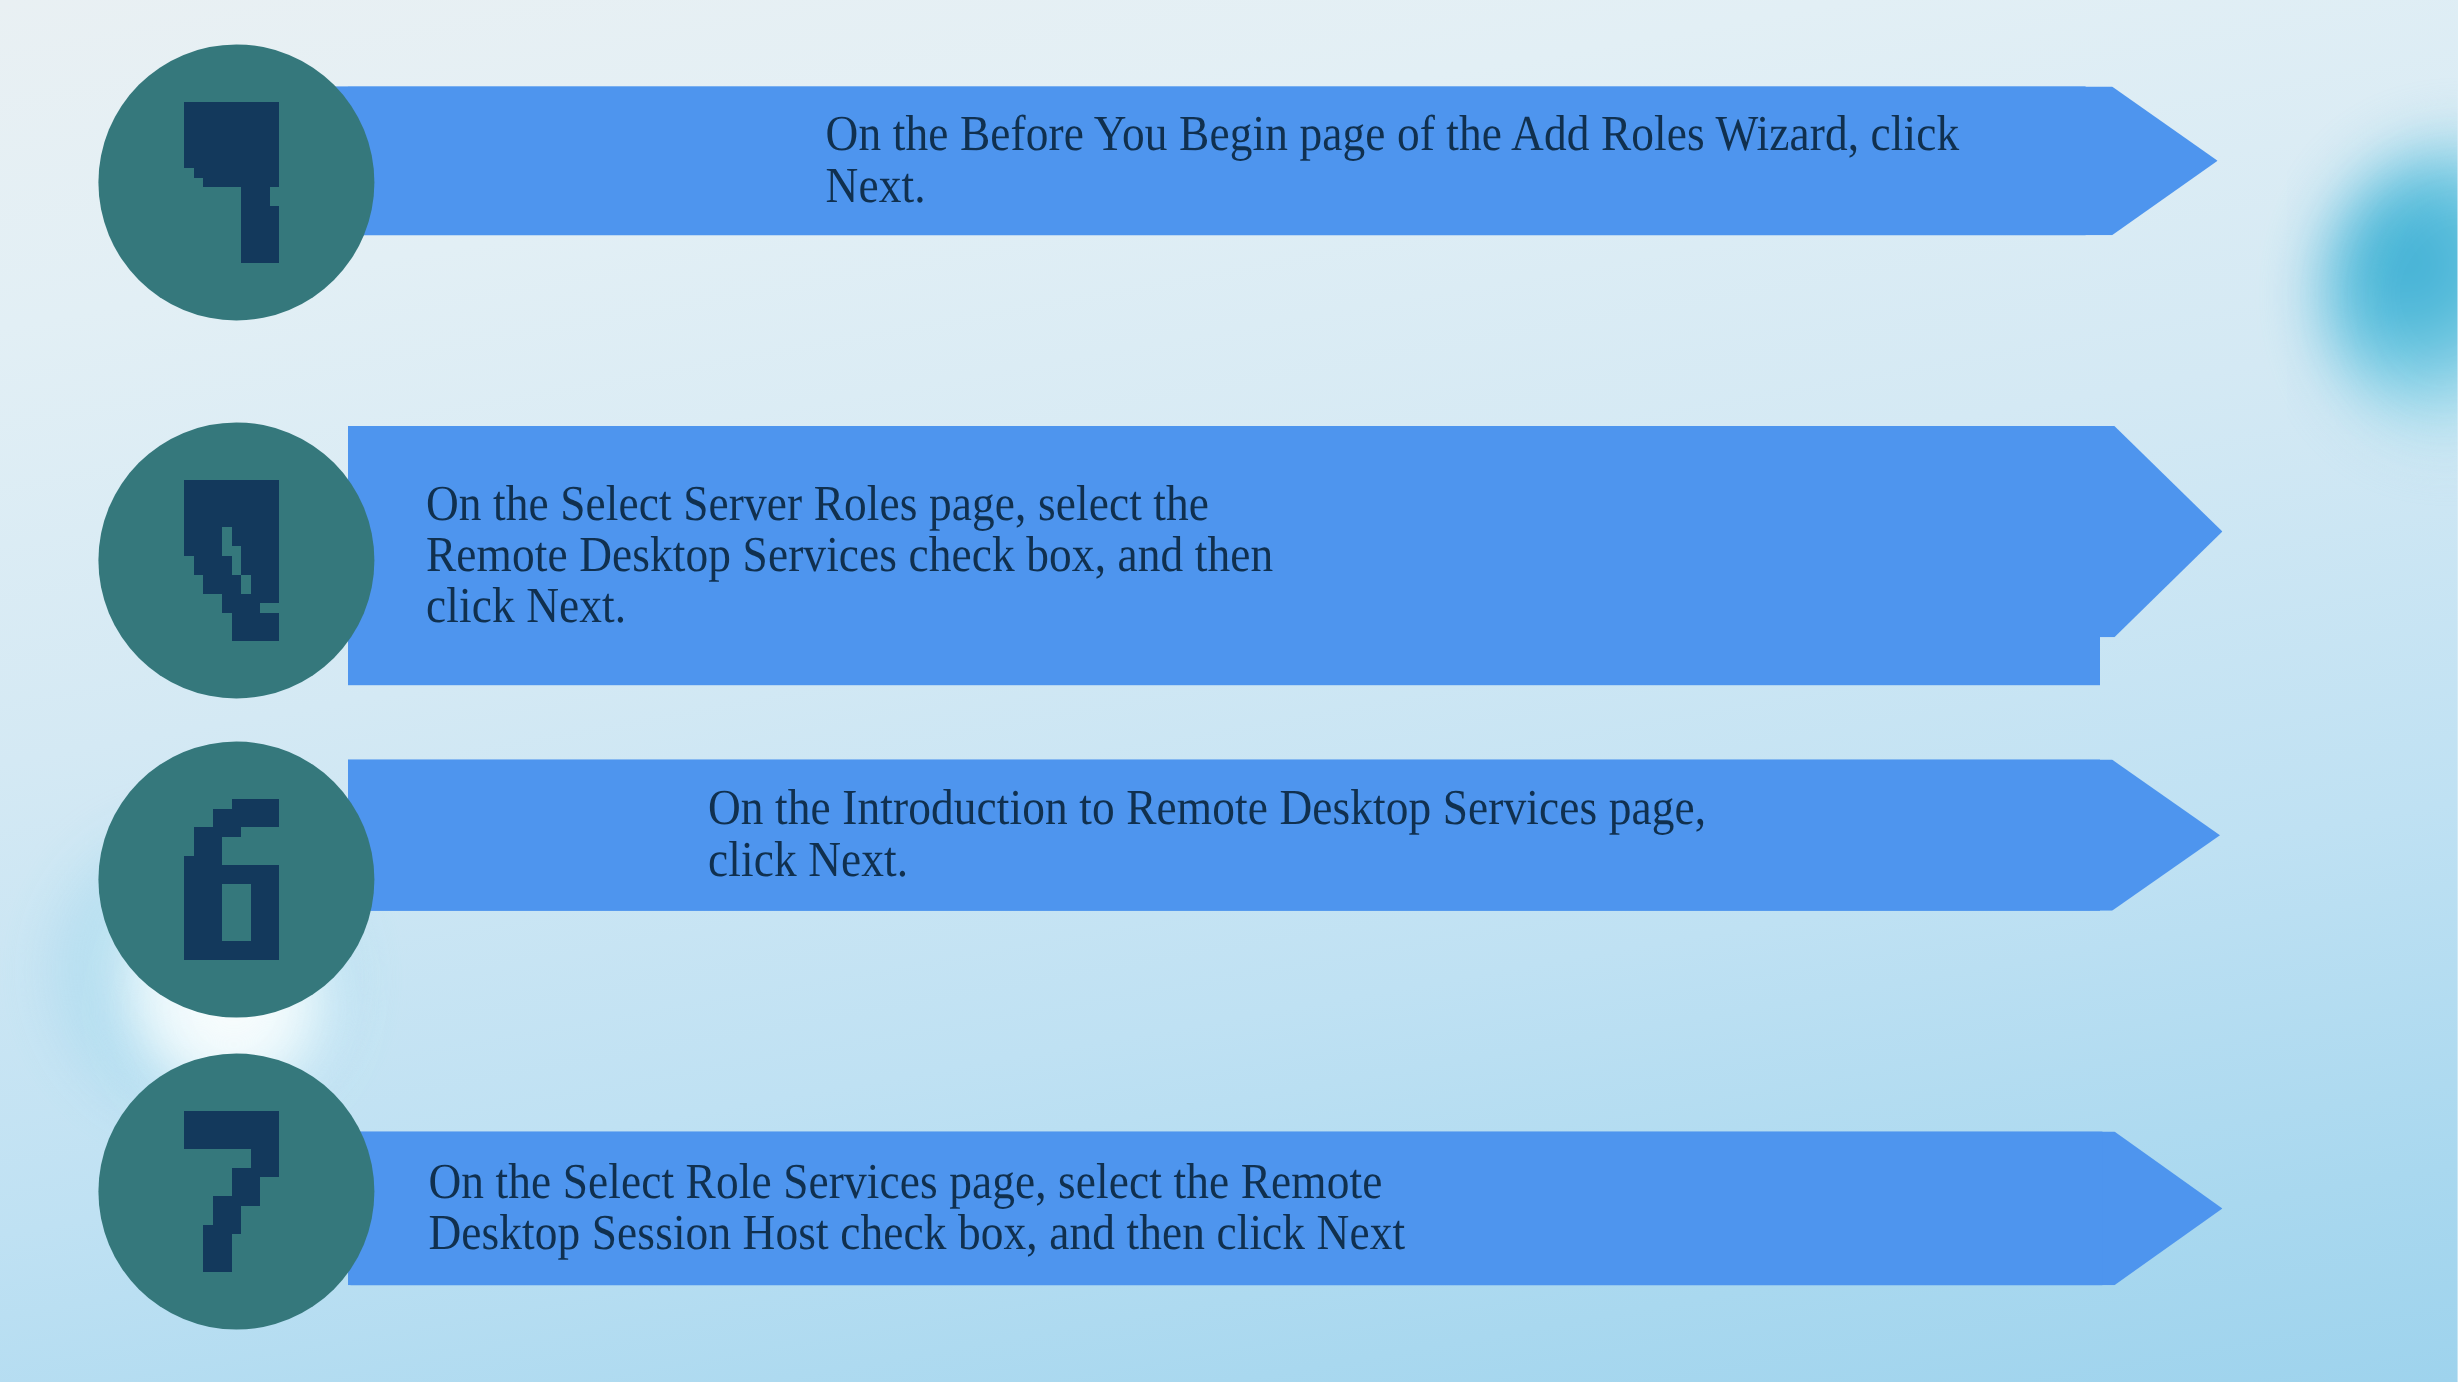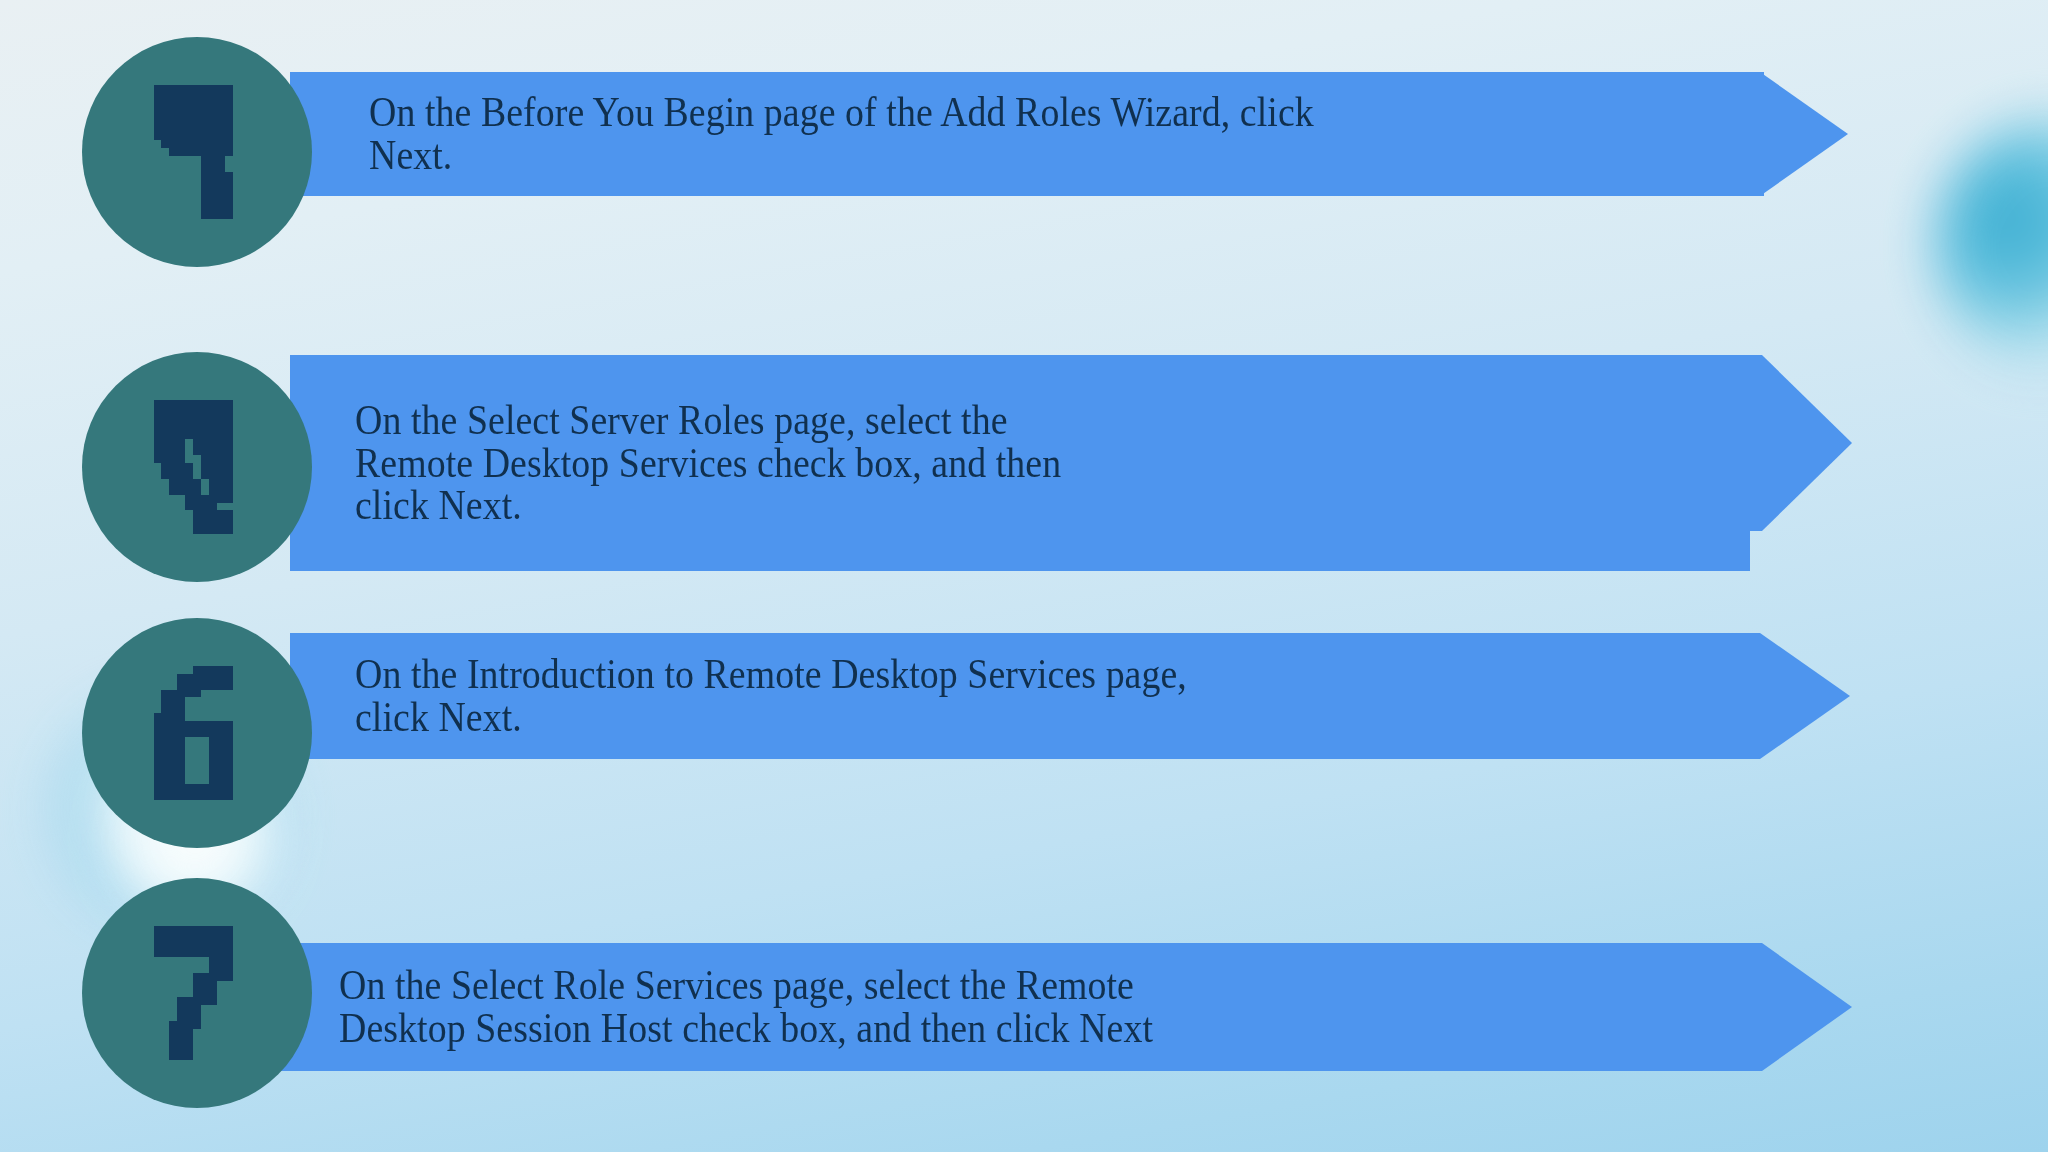--- a/index.html
+++ b/index.html
@@ -72,21 +72,21 @@
 <div id="stage">
 
   <div class="blob blob-right"></div>
   <div class="blob blob-left"></div>
   <div class="blob blob-left2"></div>
 
   <div class="row">
     <svg style="position:absolute;left:290px;top:72px;" width="1558" height="124" viewBox="0 0 1558 124">
       <polygon points="0,0 1470,0 1558,62 1470,124 0,124" fill="#4e95ee"></polygon>
     </svg>
-    <div class="banner" style="left:304px;top:72px;width:1460px;height:124px;padding-left:65px;">
+    <div class="banner" style="left:278px;top:72px;width:1460px;height:124px;padding-left:65px;justify-content:flex-end;">
       <div class="banner-text">On the Before You Begin page of the Add Roles Wizard, click
 Next.</div>
     </div>
     <div class="circle" style="left:82px;top:37px;width:230px;height:230px;">
       <span class="num">
         <svg width="104" height="150" viewBox="0 0 13 19" shape-rendering="crispEdges" aria-hidden="true">
           <g fill="#13395c">
             <rect x="1" y="1" width="4" height="7"></rect>
             <rect x="2" y="8" width="3" height="1"></rect>
             <rect x="3" y="9" width="2" height="1"></rect>
@@ -127,21 +127,21 @@
           </g>
         </svg>
       </span>
     </div>
   </div>
 
   <div class="row">
     <svg style="position:absolute;left:290px;top:633px;" width="1560" height="126" viewBox="0 0 1560 126">
       <polygon points="0,0 1470,0 1560,63 1470,126 0,126" fill="#4e95ee"></polygon>
     </svg>
-    <div class="banner" style="left:290px;top:633px;width:1460px;height:126px;padding-left:65px;">
+    <div class="banner" style="left:290px;top:633px;width:1460px;height:126px;padding-left:65px;justify-content:center;">
       <div class="banner-text">On the Introduction to Remote Desktop Services page,
 click Next.</div>
     </div>
     <div class="circle" style="left:82px;top:618px;width:230px;height:230px;">
       <span class="num">
         <svg width="104" height="150" viewBox="0 0 13 19" shape-rendering="crispEdges" aria-hidden="true">
           <g fill="#13395c">
             <rect x="6" y="1" width="5" height="3"></rect>
             <rect x="4" y="2" width="3" height="3"></rect>
             <rect x="2" y="4" width="3" height="4"></rect>
@@ -152,21 +152,21 @@
           </g>
         </svg>
       </span>
     </div>
   </div>
 
   <div class="row">
     <svg style="position:absolute;left:290px;top:943px;" width="1562" height="128" viewBox="0 0 1562 128">
       <polygon points="0,0 1472,0 1562,64 1472,128 0,128" fill="#4e95ee"></polygon>
     </svg>
-    <div class="banner" style="left:274px;top:943px;width:1460px;height:128px;padding-left:65px;">
+    <div class="banner" style="left:292px;top:943px;width:1460px;height:128px;padding-left:65px;">
       <div class="banner-text">On the Select Role Services page, select the Remote
 Desktop Session Host check box, and then click Next</div>
     </div>
     <div class="circle" style="left:82px;top:878px;width:230px;height:230px;">
       <span class="num">
         <svg width="104" height="150" viewBox="0 0 13 19" shape-rendering="crispEdges" aria-hidden="true">
           <g fill="#13395c">
             <rect x="1" y="1" width="10" height="4"></rect>
             <rect x="1" y="1" width="3" height="3"></rect>
             <rect x="8" y="5" width="3" height="3"></rect>

